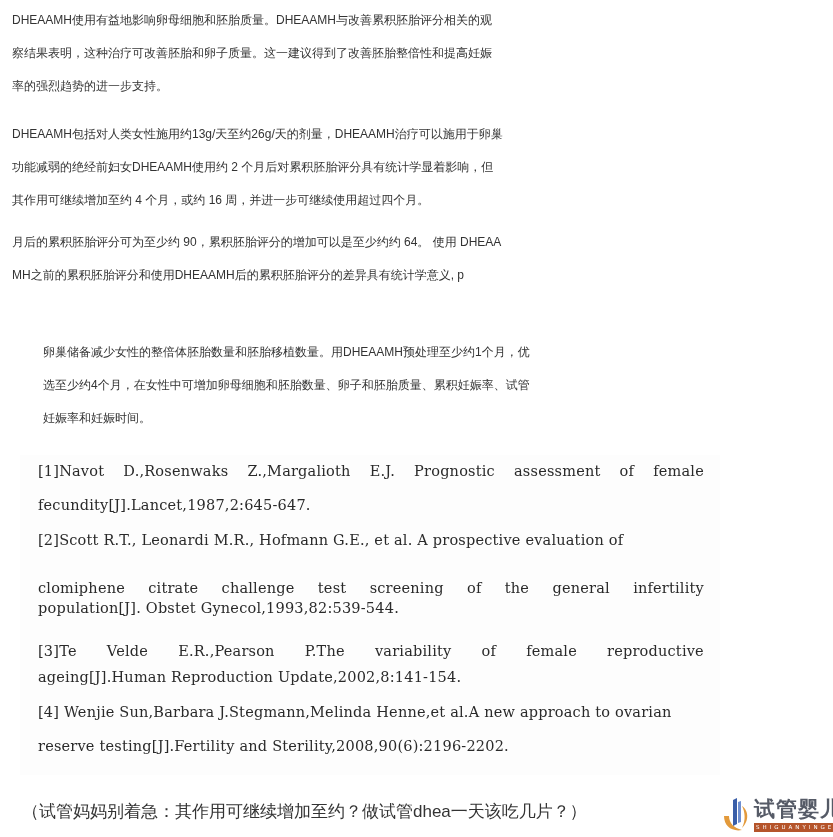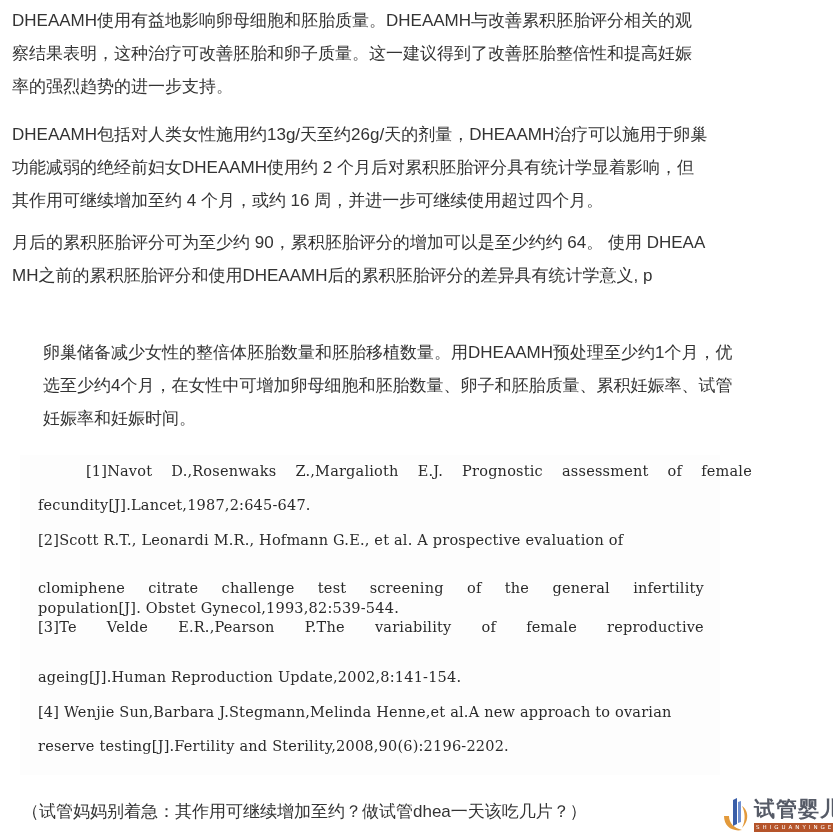--- a/index.html
+++ b/index.html
@@ -1,20 +1,20 @@
 <!DOCTYPE html>
 <html><head>
   <meta charset="utf-8">
   <style>
     * { margin: 0; padding: 0; box-sizing: border-box; }
     html, body { width: 833px; height: 837px; background: #ffffff; overflow: hidden; }
     body { font-family: "Liberation Sans", "DejaVu Sans", sans-serif; color: #333333; position: relative; }
     .article { position: absolute; left: 0; top: 0; width: 833px; }
     .para {
-      font-size: 17px;
+      font-size: 12px;
       line-height: 33px;
       padding-left: 12px;
       padding-right: 20px;
       letter-spacing: 0px;
       color: #333;
     }
     .p1 { position: absolute; top: 4px; left: 0; width: 833px; }
     .p2 { position: absolute; top: 118px; left: 0; width: 833px; }
     .p3 { position: absolute; top: 226px; left: 0; width: 833px; }
     .p4 { position: absolute; top: 336px; left: 16px; width: 737px; margin-left: 15px; }
@@ -98,21 +98,21 @@
     <div>MH之前的累积胚胎评分和使用DHEAAMH后的累积胚胎评分的差异具有统计学意义, p</div>
   </div>
 
   <div class="para p4">
     <div>卵巢储备减少女性的整倍体胚胎数量和胚胎移植数量。用DHEAAMH预处理至少约1个月，优</div>
     <div>选至少约4个月，在女性中可增加卵母细胞和胚胎数量、卵子和胚胎质量、累积妊娠率、试管</div>
     <div>妊娠率和妊娠时间。</div>
   </div>
 
   <div class="ref-image" id="ref-image">
-      <div class="ref-line justify" style="top: 8px; margin-left: 48px;">
+      <div class="ref-line justify" style="top: 8px;">
         <span>[1]Navot</span>
         <span>D.,Rosenwaks</span>
         <span>Z.,Margalioth</span>
         <span>E.J.</span>
         <span>Prognostic</span>
         <span>assessment</span>
         <span>of</span>
         <span>female</span>
       </div>
       <div class="ref-line" style="top: 42px;">fecundity[J].Lancet,1987,2:645-647.</div>
@@ -122,21 +122,21 @@
         <span>citrate</span>
         <span>challenge</span>
         <span>test</span>
         <span>screening</span>
         <span>of</span>
         <span>the</span>
         <span>general</span>
         <span>infertility</span>
       </div>
       <div class="ref-line" style="top: 145px;">population[J]. Obstet Gynecol,1993,82:539-544.</div>
-      <div class="ref-line justify" style="top: 164px; align-items: flex-end;">
+      <div class="ref-line justify" style="top: 188px; align-items: flex-end;">
         <span>[3]Te</span>
         <span>Velde</span>
         <span>E.R.,Pearson</span>
         <span>P.The</span>
         <span>variability</span>
         <span>of</span>
         <span>female</span>
         <span>reproductive</span>
       </div>
       <div class="ref-line" style="top: 214px;">ageing[J].Human Reproduction Update,2002,8:141-154.</div>

